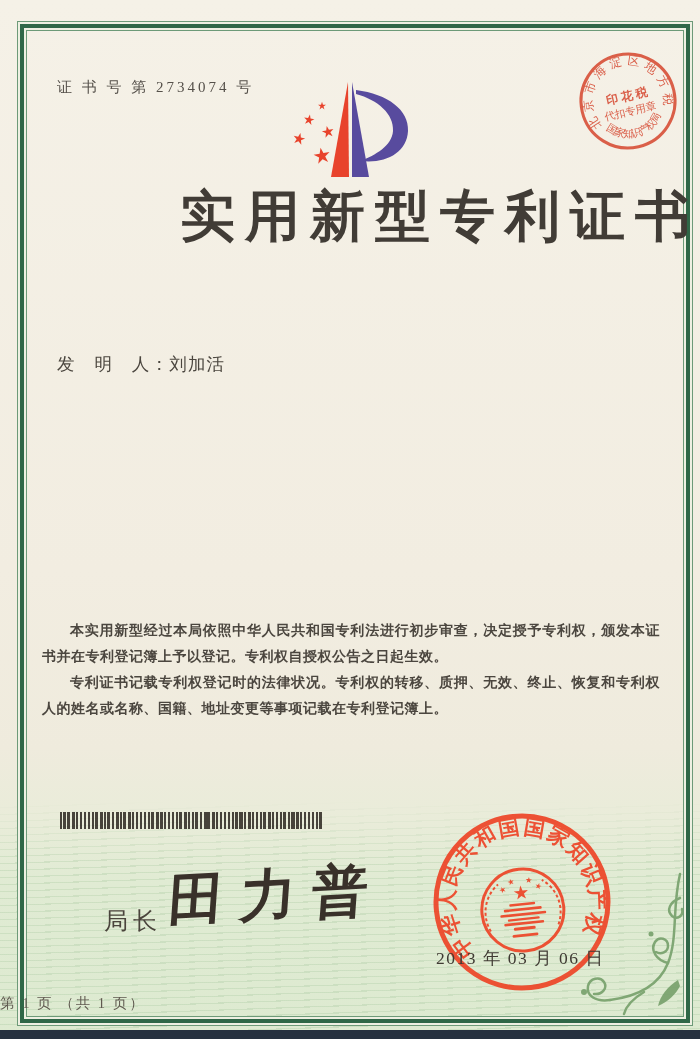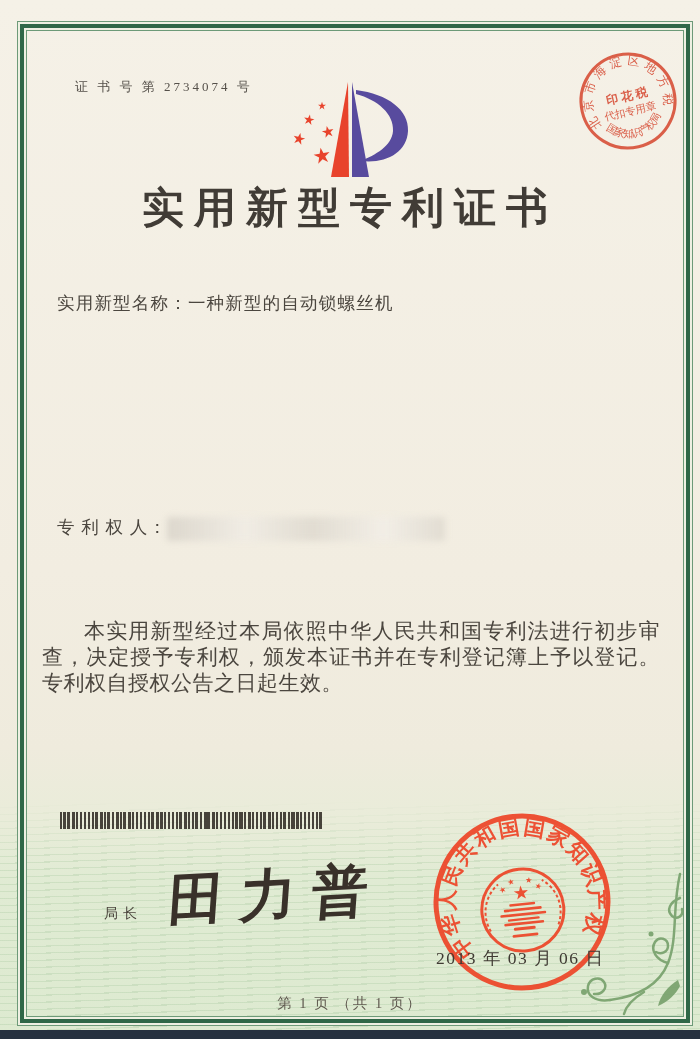--- a/index.html
+++ b/index.html
@@ -19,63 +19,63 @@
   }
   .frame{
     position:absolute;left:20px;top:24px;right:10px;bottom:16px;
     border:4px solid #2f6747;
     box-shadow:0 0 0 2px #eef0e2,0 0 0 3px #6d9a78,
                inset 0 0 0 2px #eef0e2,inset 0 0 0 3px #6d9a78;
     pointer-events:none;
   }
   .scan-band{position:absolute;left:0;right:0;bottom:0;height:9px;background:#26313f;}
 
-  .cert-no{position:absolute;left:57px;top:78px;font-size:13px;letter-spacing:3px;color:#55504a;margin-left:18px;}
+  .cert-no{position:absolute;left:57px;top:78px;font-size:15px;letter-spacing:3px;color:#55504a;}
 
   .logo{position:absolute;left:272px;top:76px;width:152px;height:108px;}
 
   .title{
-    position:absolute;left:0;right:0;top:180px;text-align:center;
-    font-size:42px;font-weight:700;letter-spacing:10px;color:#413c36;
+    position:absolute;left:0;right:0;top:180px;text-align:right;
+    font-size:55px;font-weight:700;letter-spacing:10px;color:#413c36;
   }
 
   .field{position:absolute;left:57px;font-size:17.5px;color:#4b463f;letter-spacing:1.2px;white-space:nowrap;}
   .f0{top:291px}.f1{top:352px}.f2{top:406px}.f3{top:460px}.f4{top:515px}.f5{top:572px}
   .redaction{
     display:inline-block;vertical-align:middle;width:278px;height:24px;border-radius:3px;
     background:linear-gradient(90deg,rgba(202,197,188,.55),rgba(240,236,228,.95) 28%,
       rgba(208,203,194,.5) 52%,rgba(242,238,230,.95) 78%,rgba(212,207,198,.55));
     filter:blur(3px);
   }
 
   .paras{position:absolute;left:42px;top:618px;width:618px;color:#4b463f;}
-  .paras p{margin:0;text-indent:2em;font-size:21px;line-height:26px;text-align:justify;letter-spacing:.5px;}
+  .paras p{margin:0;text-indent:2em;font-size:14px;line-height:26px;text-align:justify;letter-spacing:.5px;font-weight:bold;}
 
   .barcode{
     position:absolute;left:60px;top:812px;width:262px;height:17px;opacity:.85;
     background:
       repeating-linear-gradient(90deg,#2b2620 0 2px,transparent 2px 4px),
       repeating-linear-gradient(90deg,#2b2620 0 1px,transparent 1px 7px),
       repeating-linear-gradient(90deg,transparent 0 3px,#2b2620 3px 4px,transparent 4px 11px);
   }
 
-  .sig-label{position:absolute;left:104px;top:905px;font-size:14px;letter-spacing:5px;color:#4a443c;}
+  .sig-label{position:absolute;left:104px;top:905px;font-size:24px;letter-spacing:5px;color:#4a443c;}
   .sig-name{
     position:absolute;left:168px;top:858px;font-size:56px;font-weight:600;color:#39312a;
     letter-spacing:16px;transform:rotate(-3deg) skewX(-7deg);white-space:nowrap;
   }
 
   .seal{position:absolute;left:430px;top:810px;width:184px;height:184px;}
   .seal-date{position:absolute;left:436px;top:946px;font-size:17.5px;letter-spacing:1.5px;color:#3f3a33;z-index:5;}
 
   .tax-stamp{position:absolute;left:570px;top:40px;width:116px;height:122px;transform:rotate(-13deg);}
 
   .flourish{position:absolute;left:558px;top:866px;width:132px;height:150px;}
 
-  .footer{position:absolute;left:0;right:0;top:994px;text-align:center;font-size:14.5px;letter-spacing:2px;color:#5f594f;font-family:Liberation Serif, serif;}
+  .footer{position:absolute;left:0;right:0;top:994px;text-align:left;font-size:14.5px;letter-spacing:2px;color:#5f594f;font-family:Liberation Serif, serif;}
 </style>
 </head>
 <body>
 
 <div class="page">
 
   <div class="guilloche"></div>
   <div class="frame"></div>
 
   <div class="cert-no">证 书 号 第 2734074 号</div>
@@ -111,25 +111,25 @@
           <textPath href="#taxBot" startOffset="2" textLength="66" lengthAdjust="spacing">国家知识产权局</textPath>
         </text>
         <text x="0" y="-1" text-anchor="middle" font-size="12" font-weight="bold">印 花 税</text>
         <text x="0" y="14" text-anchor="middle" font-size="10.5">代扣专用章</text>
       </g>
     </svg>
   </div>
 
   <div class="title">实用新型专利证书</div>
 
-  <div class="field f0"><span>实用新型名称：</span><span>一种新型的自动锁螺丝机</span></div>
-  <div class="field f4"><span>专 利 权 人：</span><span class="redaction"></span></div>
+  <div class="field f1"><span>发　明　人：</span><span>刘加活</span></div>
 
   <div class="paras">
     <p>本实用新型经过本局依照中华人民共和国专利法进行初步审查，决定授予专利权，颁发本证书并在专利登记簿上予以登记。专利权自授权公告之日起生效。</p>
+    <p>专利证书记载专利权登记时的法律状况。专利权的转移、质押、无效、终止、恢复和专利权人的姓名或名称、国籍、地址变更等事项记载在专利登记簿上。</p>
   </div>
 
   <div class="barcode"></div>
 
   <div class="sig-label">局长</div>
   <div class="sig-name">田力普</div>
 
   <div class="seal">
     <svg width="184" height="184" viewBox="0 0 184 184">
       <g transform="translate(92,92) rotate(-6)" fill="#ee4123" opacity="0.9">

